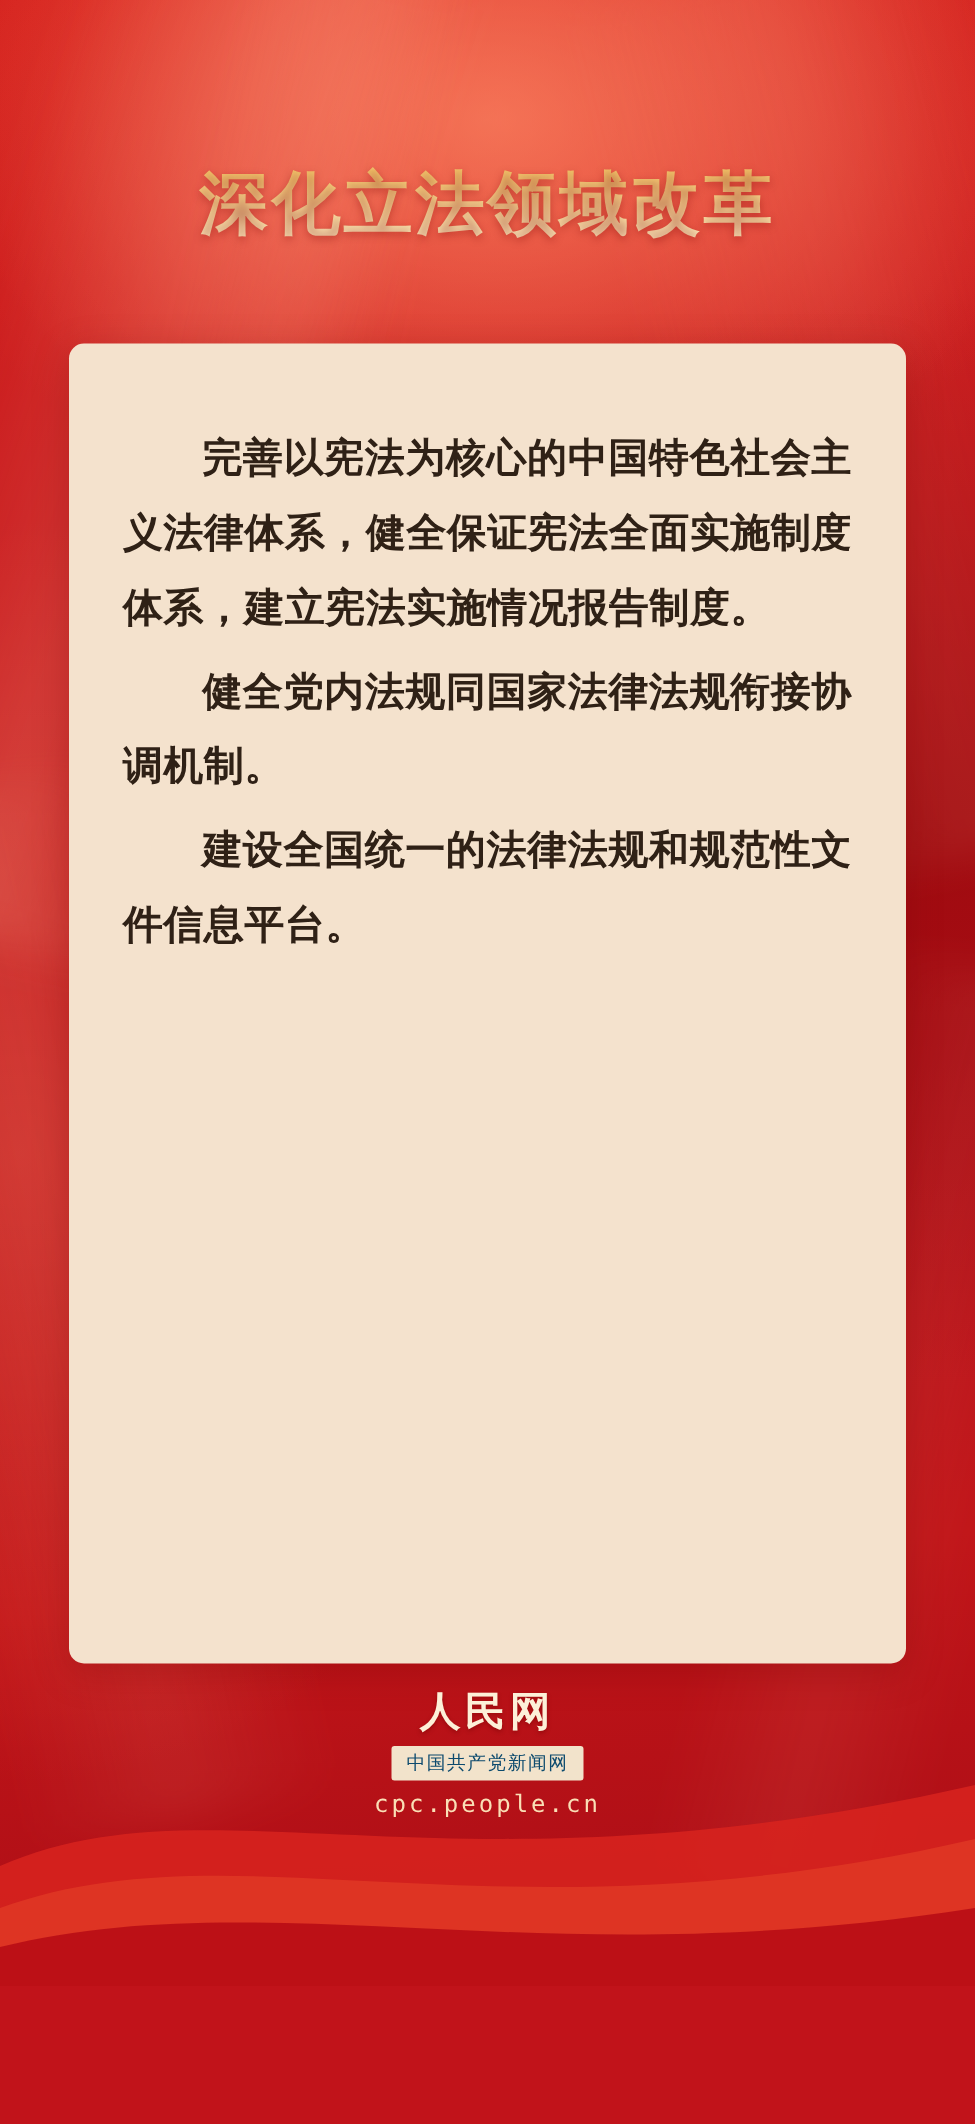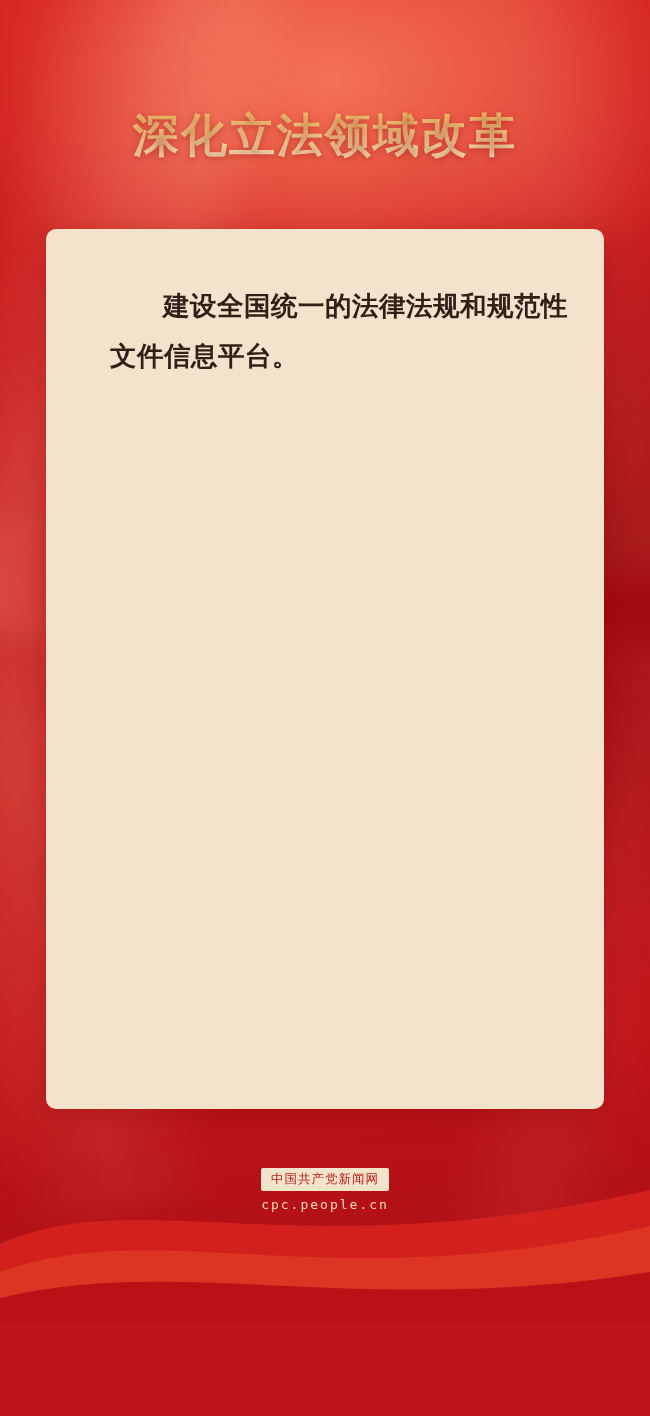--- a/index.html
+++ b/index.html
@@ -85,21 +85,21 @@
     margin: 0 0 6px 0;
     font-size: 26.5px;
     line-height: 1.88;
     color: #2f2116;
     text-indent: 2em;
     font-weight: 700;
     letter-spacing: 0.5px;
     text-align: justify;
     font-family: "DejaVu Serif", "Liberation Serif", serif;
   }
-  .para:last-child { margin-bottom: 0; margin-left: 28px; }
+  .para:last-child { margin-bottom: 0; }
 
   
   .bottom-wave {
     position: absolute;
     left: 0;
     bottom: 0;
     width: 650px;
     height: 230px;
     z-index: 3;
     pointer-events: none;
@@ -121,28 +121,28 @@
     letter-spacing: 3px;
     font-family: "DejaVu Serif", "Liberation Serif", serif;
     text-shadow: 0 1px 3px rgba(110,0,0,.45);
   }
   .logo-sub {
     margin-top: 9px;
     display: inline-block;
     padding: 3px 10px;
     font-size: 12.5px;
     letter-spacing: 1px;
-    color: #b91c1c;
+    color: #0c4a6e;
     background: #f2e3cb;
     border-radius: 2px;
     font-family: "DejaVu Sans", sans-serif;
   }
   .logo-url {
     margin-top: 6px;
-    font-size: 13px;
+    font-size: 16px;
     letter-spacing: 2px;
     color: #fadfb6;
     font-family: "DejaVu Sans Mono", monospace;
     text-align: center;
   }
 </style>
 </head>
 <body>
 
 <div class="poster">
@@ -150,27 +150,30 @@
   <div class="glow-top"></div>
   <div class="drape d1"></div>
   <div class="drape d2"></div>
   <div class="drape d3"></div>
   <div class="drape d4"></div>
   <div class="drape d5"></div>
 
   <h1 class="title">深化立法领域改革</h1>
 
   <div class="card">
+    <p class="para">完善以宪法为核心的中国特色社会主义法律体系，健全保证宪法全面实施制度体系，建立宪法实施情况报告制度。</p>
+    <p class="para">健全党内法规同国家法律法规衔接协调机制。</p>
     <p class="para">建设全国统一的法律法规和规范性文件信息平台。</p>
   </div>
 
   <svg class="bottom-wave" viewBox="0 0 650 230" preserveAspectRatio="none">
     <path d="M0,150 C140,88 300,176 650,96 L650,230 L0,230 Z" fill="#d8231f" opacity="0.85"></path>
     <path d="M0,178 C160,120 330,206 650,132 L650,230 L0,230 Z" fill="#e23b26" opacity="0.75"></path>
     <path d="M0,204 C180,160 360,224 650,178 L650,230 L0,230 Z" fill="#b90f16" opacity="0.95"></path>
   </svg>
 
   <div class="logo-block">
+    <div class="logo-mark">人民网</div>
     <div class="logo-sub">中国共产党新闻网</div>
     <div class="logo-url">cpc.people.cn</div>
   </div>
 
 </div>
 
 </body></html>

